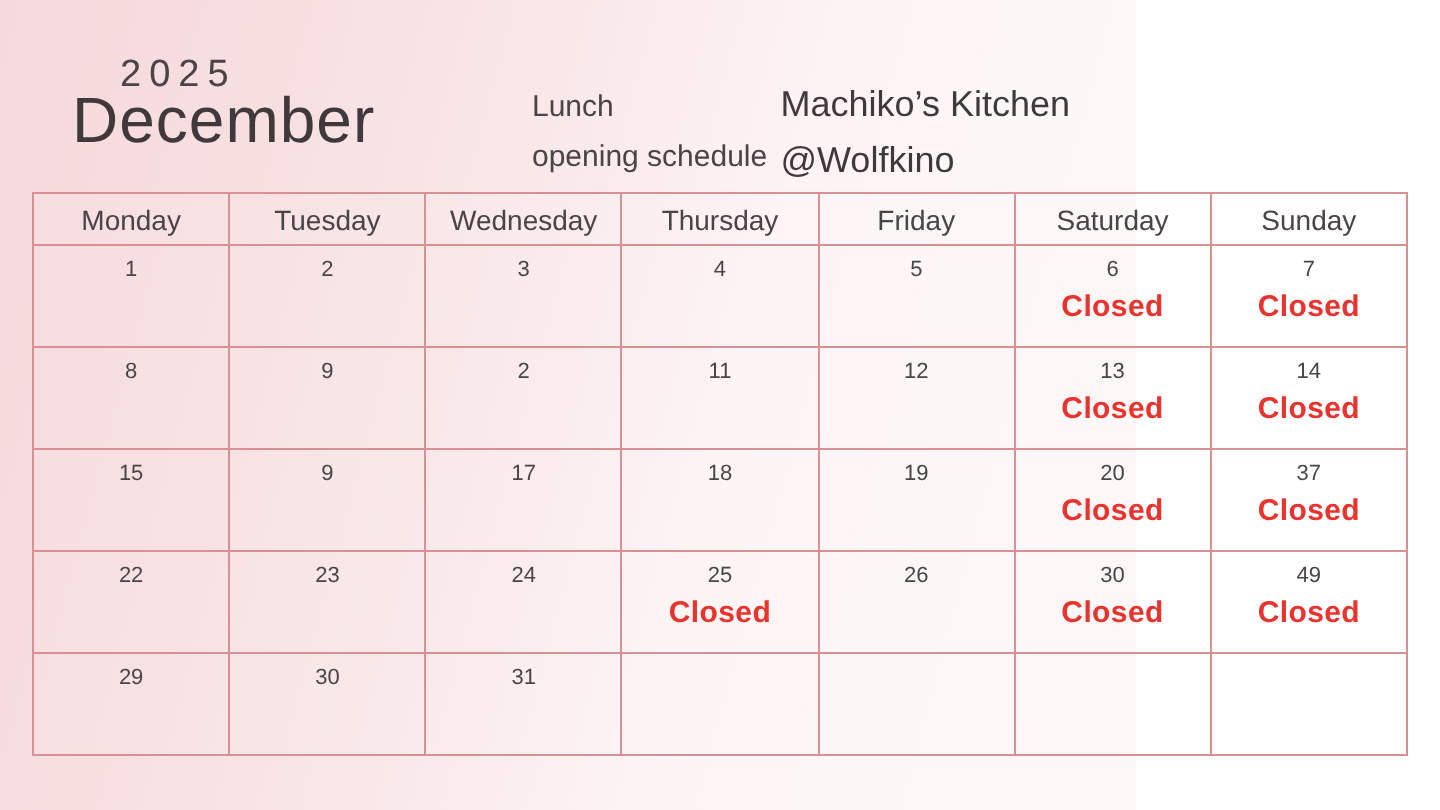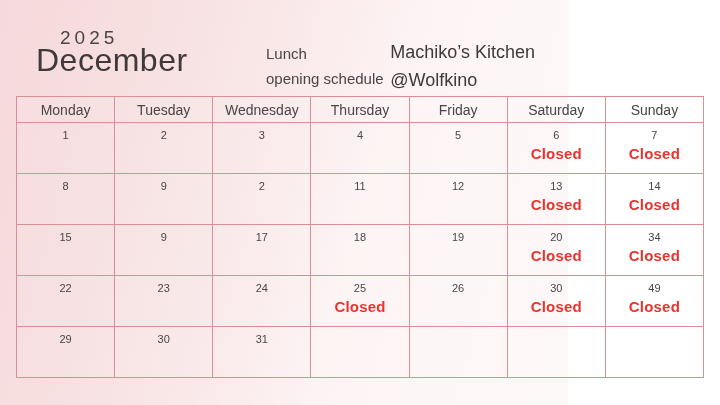--- a/index.html
+++ b/index.html
@@ -244,21 +244,21 @@
             </div>
           </td>
           <td>
             <div class="cell">
               <div class="daynum">20</div>
               <div class="closed">Closed</div>
             </div>
           </td>
           <td>
             <div class="cell">
-              <div class="daynum">34</div>
+              <div class="daynum">37</div>
               <div class="closed">Closed</div>
             </div>
           </td>
         </tr>
         <tr>
           <td>
             <div class="cell">
               <div class="daynum">22</div>
             </div>
           </td>

